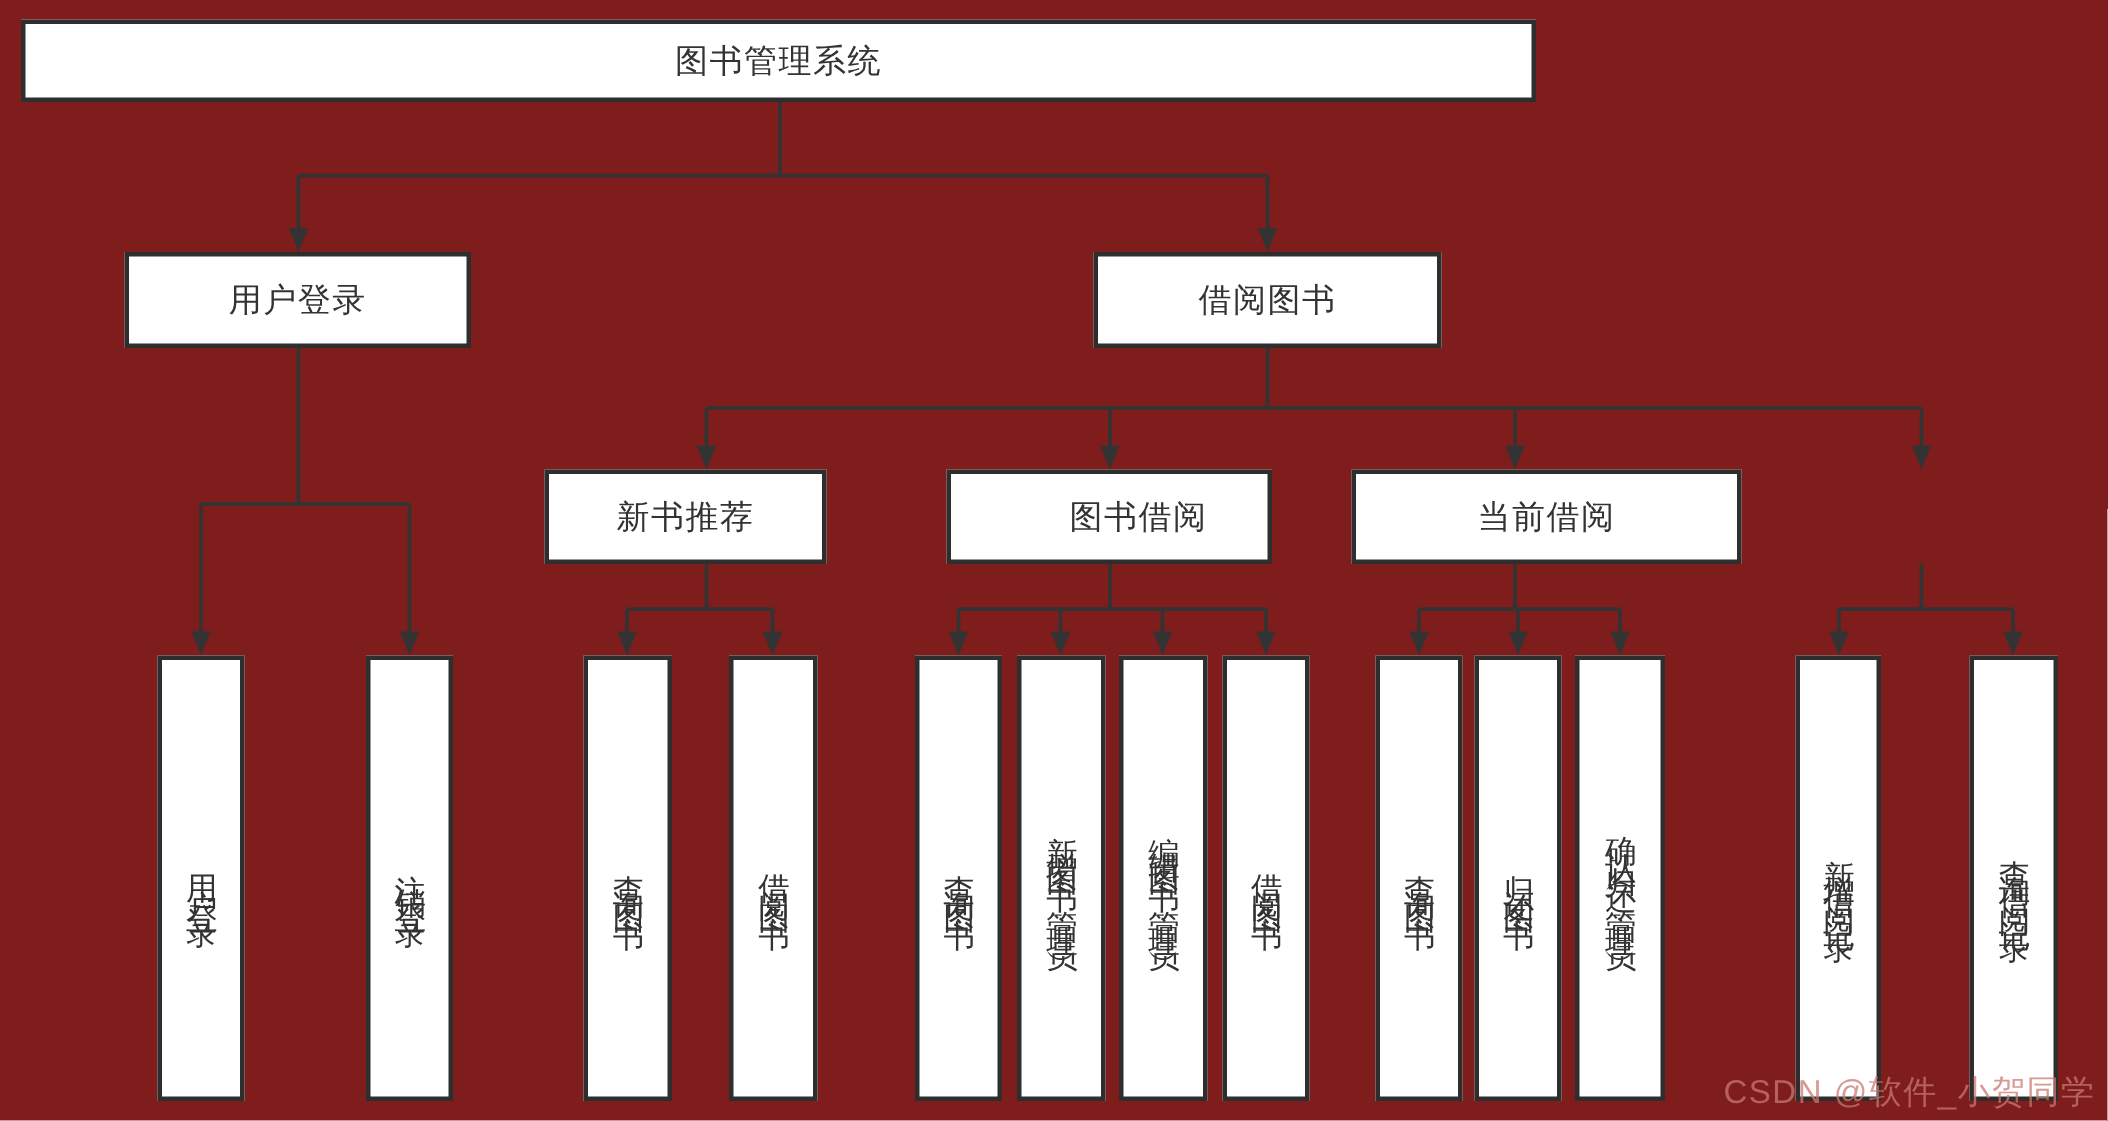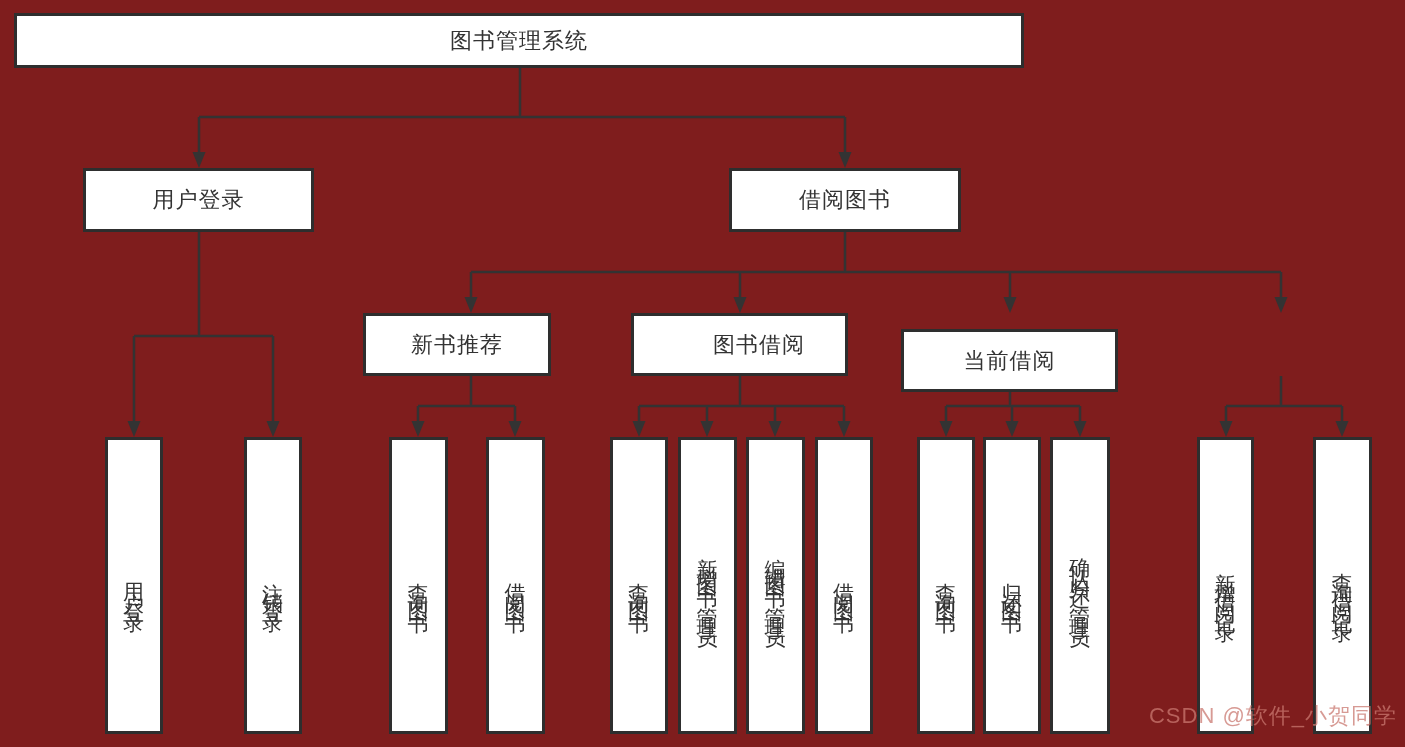--- a/index.html
+++ b/index.html
@@ -49,42 +49,42 @@
   }
 
   
   #b-root      { left: 14px;   top: 13px;  width: 1010px; height: 55px; }
 
   #b-userlogin { left: 83px;   top: 168px; width: 231px;  height: 64px; }
   #b-bookmgmt  { left: 729px;  top: 168px; width: 232px;  height: 64px; }
 
   #b-newbook   { left: 363px;  top: 313px; width: 188px;  height: 63px; }
   #b-borrow    { left: 631px;  top: 313px; width: 217px;  height: 63px; padding-left: 39px; }
-  #b-current   { left: 901px;  top: 313px; width: 217px;  height: 63px; margin-top: 16px; }
+  #b-current   { left: 901px;  top: 313px; width: 260px;  height: 63px; }
   #b-records   { left: 1172px; top: 313px; width: 217px;  height: 63px; }
 
   .leaf { top: 437px; height: 297px; }
   #lf-login      { left: 105px;  width: 58px; }
   #lf-logout     { left: 244px;  width: 58px; }
   #lf-query-nb   { left: 389px;  width: 59px; }
   #lf-borrow-nb  { left: 486px;  width: 59px; }
   #lf-query-bw   { left: 610px;  width: 58px; }
   #lf-add-bw     { left: 678px;  width: 59px; }
   #lf-edit-bw    { left: 746px;  width: 59px; }
   #lf-borrow-bw  { left: 815px;  width: 58px; }
   #lf-query-cur  { left: 917px;  width: 58px; }
   #lf-return-cur { left: 983px;  width: 58px; }
   #lf-confirm    { left: 1050px; width: 60px; }
   #lf-add-rec    { left: 1197px; width: 57px; }
   #lf-query-rec  { left: 1313px; width: 59px; }
 
   .watermark {
     position: absolute;
     right: 8px;
-    bottom: 16px;
+    bottom: 4px;
     font-size: 22px;
     color: rgba(201, 120, 112, 0.75);
     letter-spacing: 1px;
     z-index: 5;
     white-space: nowrap;
   }
 </style>
 </head>
 <body>
 

